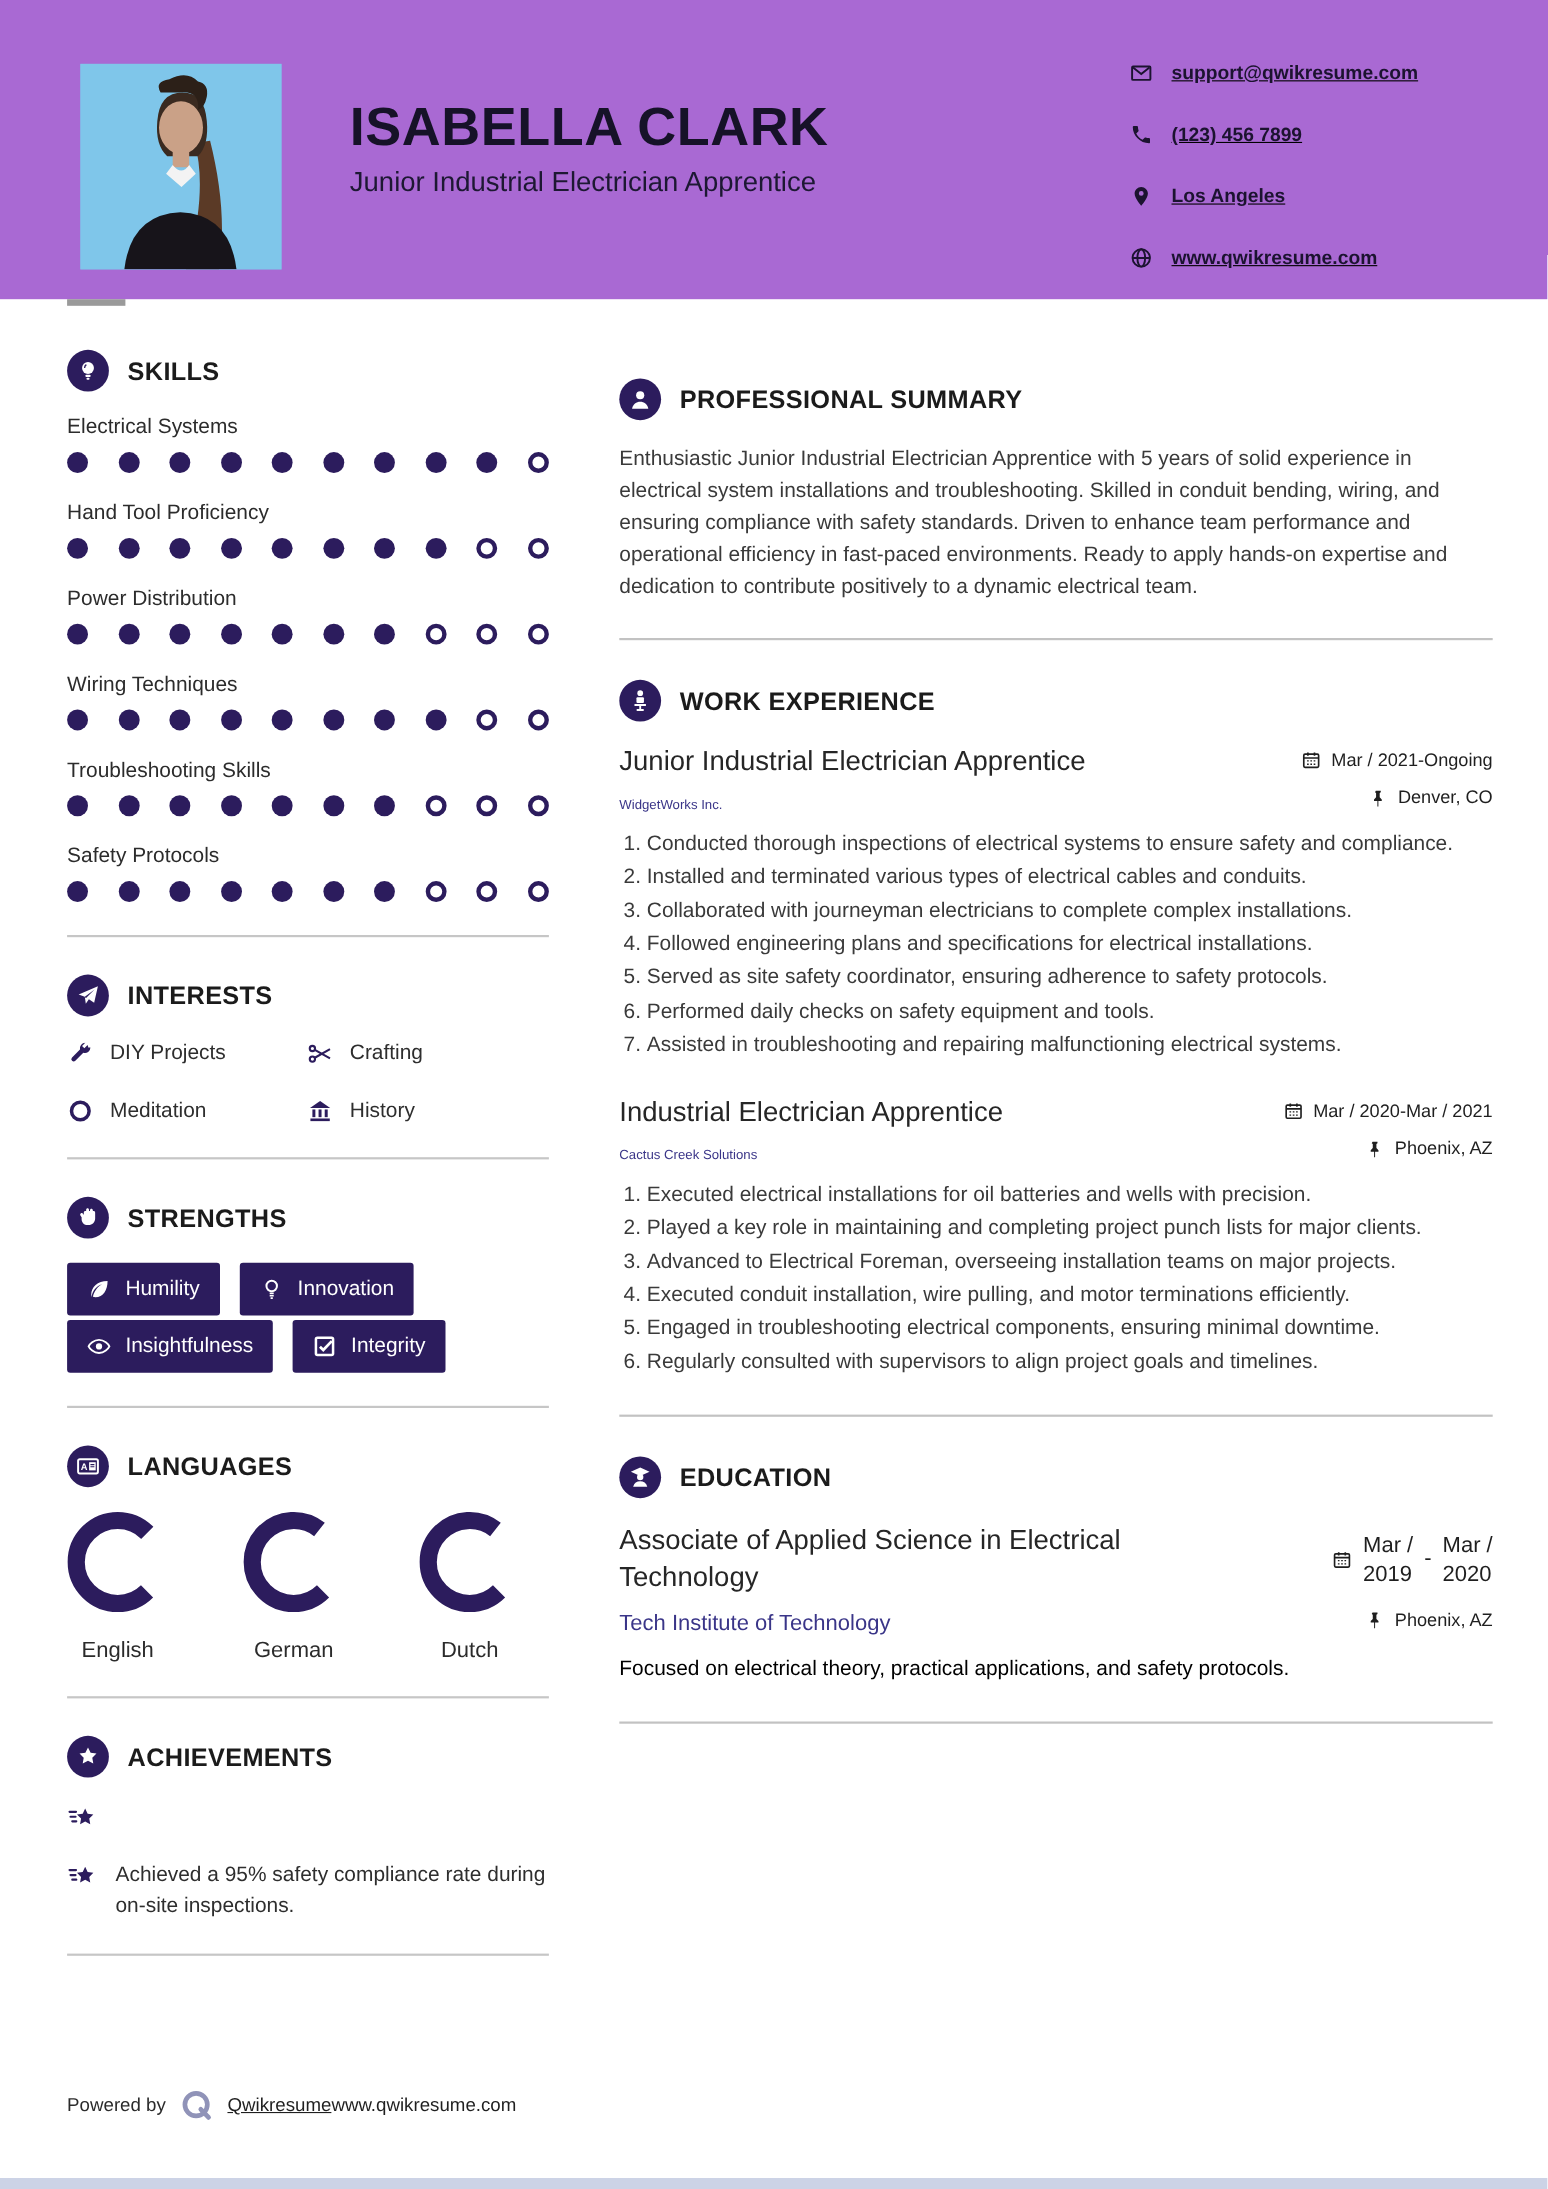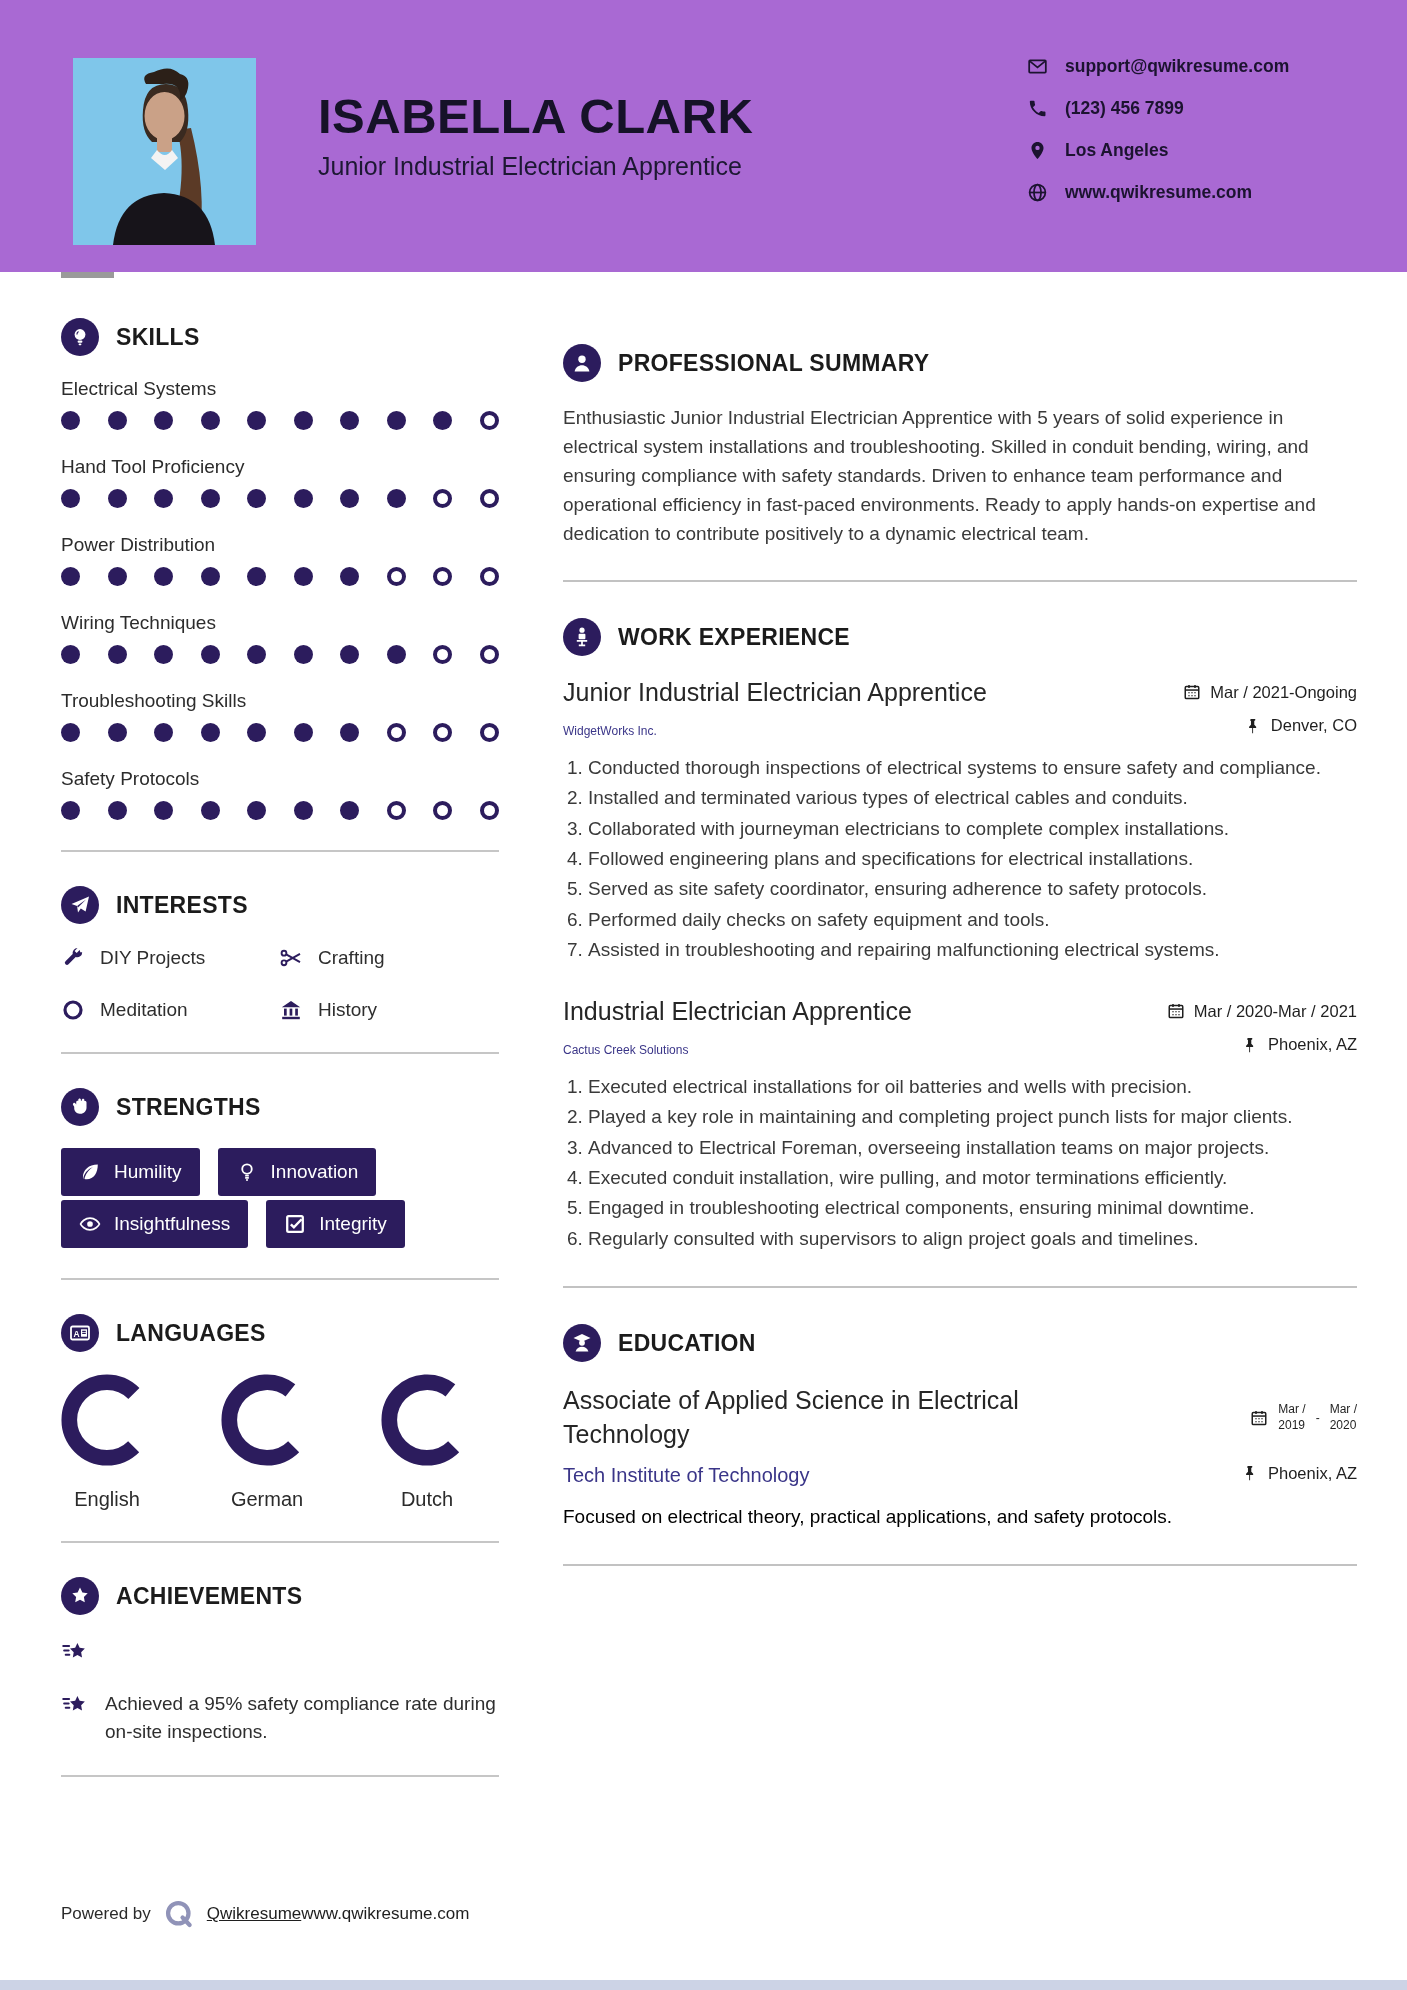--- a/index.html
+++ b/index.html
@@ -6,21 +6,21 @@
   html,body { margin:0; padding:0; background:#ffffff; }
   body { font-family:"Liberation Sans", sans-serif; }
   .page { position:relative; width:1407px; height:1990px; background:#fff; overflow:hidden; margin:0 auto; }
 
   
   .hdr { position:relative; height:272px; background:#a969d3; }
   .photo { position:absolute; left:73px; top:58px; width:183px; height:187px; background:#7fc6ea; overflow:hidden; }
   .idblock { position:absolute; left:318px; top:88px; }
   .name { font-size:49px; font-weight:800; color:#161228; margin:0; letter-spacing:.5px; }
   .subtitle { font-size:25px; font-weight:500; color:#1d1833; margin-top:8px; }
-  .contact { position:absolute; left:1027px; top:56px; display:flex; flex-direction:column; gap:21px; }
+  .contact { position:absolute; left:1027px; top:56px; display:flex; flex-direction:column; gap:35px;text-decoration:underline; }
   .contact-row { display:flex; align-items:center; gap:17px; font-size:17.5px; font-weight:700; color:#1c1330; }
   .contact-row .ic { width:21px; height:21px; color:#1c1330; flex:0 0 auto; display:flex; }
   .hdr-tab { position:absolute; left:61px; top:272px; width:53px; height:6px; background:#9a9a9a; }
 
   
   .content { display:flex; padding:46px 0 0 61px; }
   .left { width:438px; flex:0 0 438px; }
   .right { width:794px; flex:0 0 794px; margin-left:64px; padding-top:26px; }
 
   
@@ -65,21 +65,21 @@
   .meta { display:flex; align-items:center; gap:9px; font-size:16.5px; color:#1f1f1f; white-space:nowrap; }
   .meta .ic { width:18px; height:18px; color:#1f1f1f; display:flex; flex:0 0 auto; }
   .job-sub { display:flex; justify-content:space-between; align-items:baseline; margin-top:9px; }
   .job-company { font-size:12px; color:#3a3588; }
   ol.bullets { margin:16px 0 0 0; padding-left:25px; }
   ol.bullets li { font-size:19px; color:#3a3a3a; line-height:1.44; margin-bottom:3px; }
 
   
   .edu-head { display:flex; justify-content:space-between; }
   .edu-degree { font-size:25px; font-weight:500; color:#262626; width:540px; line-height:1.35; }
-  .edu-dates { display:flex; align-items:center; gap:10px; font-size:12px; color:#1f1f1f; }
+  .edu-dates { display:flex; align-items:center; gap:10px; font-size:20px; color:#1f1f1f; }
   .dcol { display:flex; flex-direction:column; line-height:1.3; }
   .edu-sub { display:flex; justify-content:space-between; align-items:baseline; margin-top:12px; }
   .edu-school { font-size:20px; color:#3a3588; }
   .edu-desc { font-size:19px; color:#000000; margin-top:16px; line-height:1.5; }
 
   
   .footer { position:absolute; left:61px; right:56px; top:1897px; display:flex; align-items:center; }
   .powered { display:flex; align-items:center; gap:11px; font-size:17px; color:#2b2b2b; }
   .brand-link { font-size:17px; color:#1f1f1f; text-decoration:underline; cursor:pointer; }
   .site-url { font-size:17px; color:#1f1f1f; }

